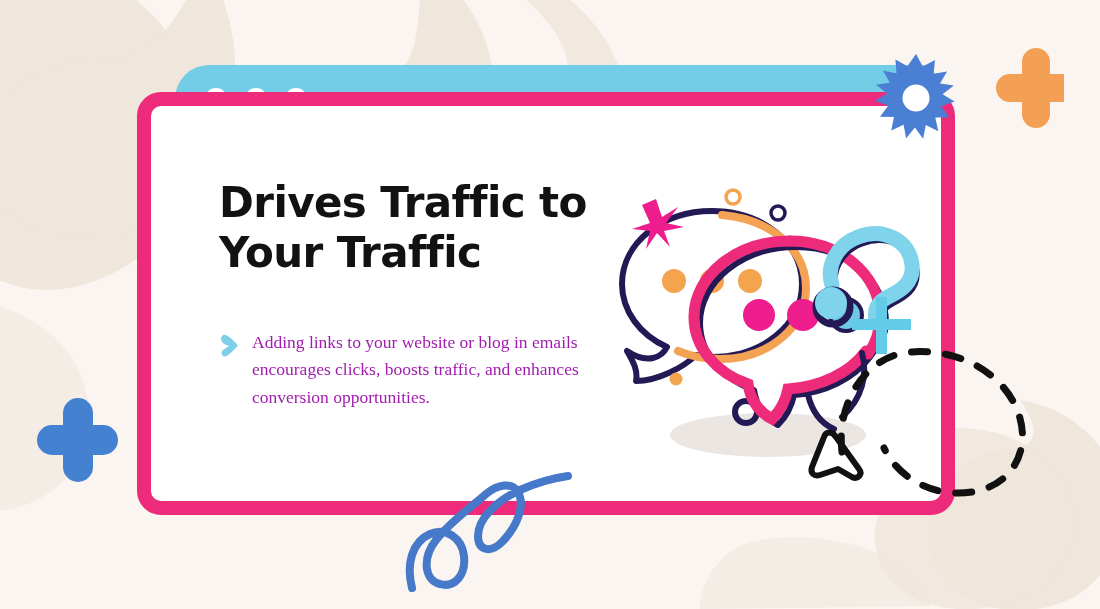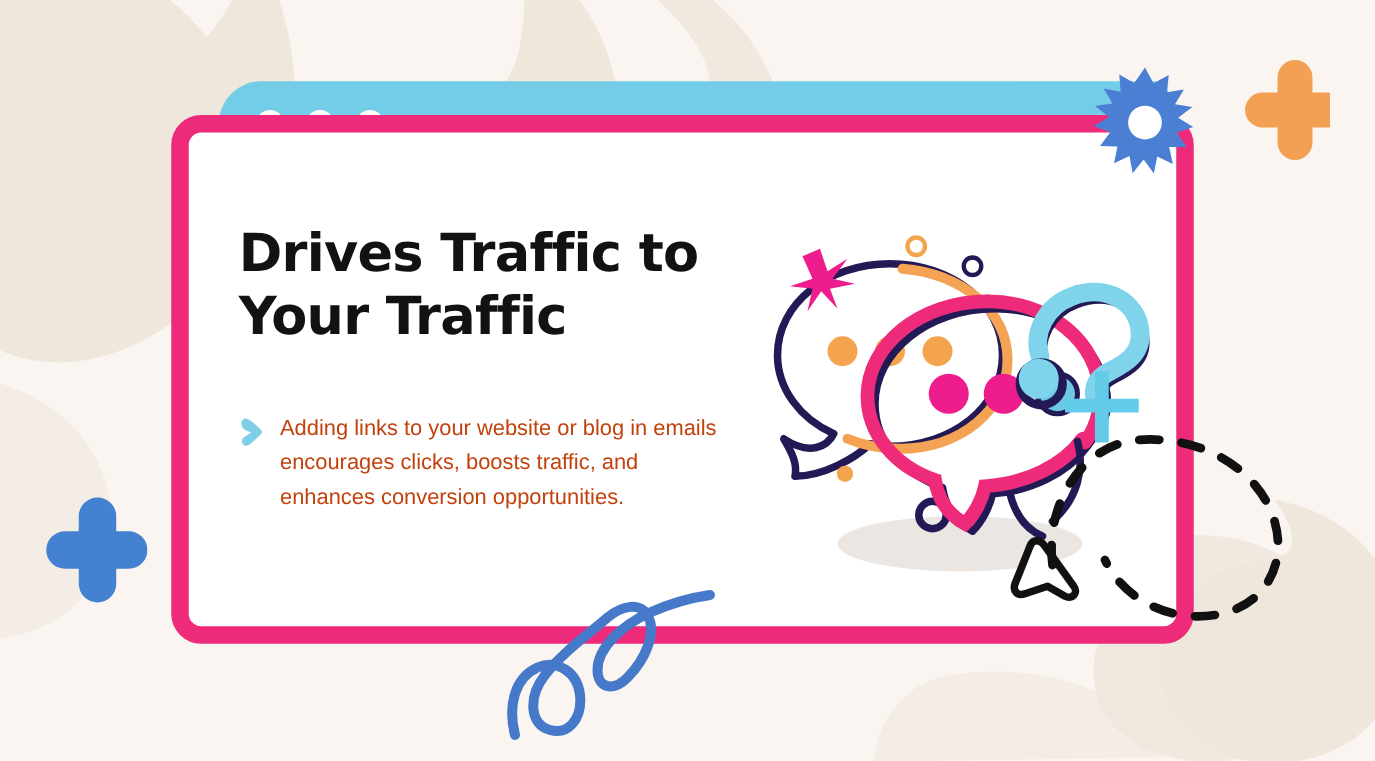--- a/index.html
+++ b/index.html
@@ -65,21 +65,21 @@
     background: #FFFFFF;
     border: 14px solid #EE2B7B;
     border-radius: 24px;
     box-sizing: border-box;
     z-index: 5;
   }
 
   
   #text-block {
     position: absolute;
-    left: 40px;
+    left: 68px;
     top: 72px;
     width: 400px;
   }
   #page-title {
     margin: 0;
     font-family: "DejaVu Sans", sans-serif;
     font-size: 42px;
     font-weight: 700;
     line-height: 1.18;
     letter-spacing: -0.6px;
@@ -90,24 +90,24 @@
     align-items: flex-start;
     gap: 13px;
     margin-top: 52px;
   }
   #bullet-chevron {
     flex: 0 0 auto;
     margin-top: 5px;
   }
   #body-text {
     margin: 0;
-    font-family: Liberation Sans, sans-serif;
+    font-family: Liberation Serif, serif;
     font-size: 17.5px;
     line-height: 1.56;
-    color: #c2410c;
+    color: #a21caf;
     max-width: 352px;
   }
 
   
   #illustration {
     position: absolute;
     left: 600px;
     top: 185px;
     width: 340px;
     height: 330px;

